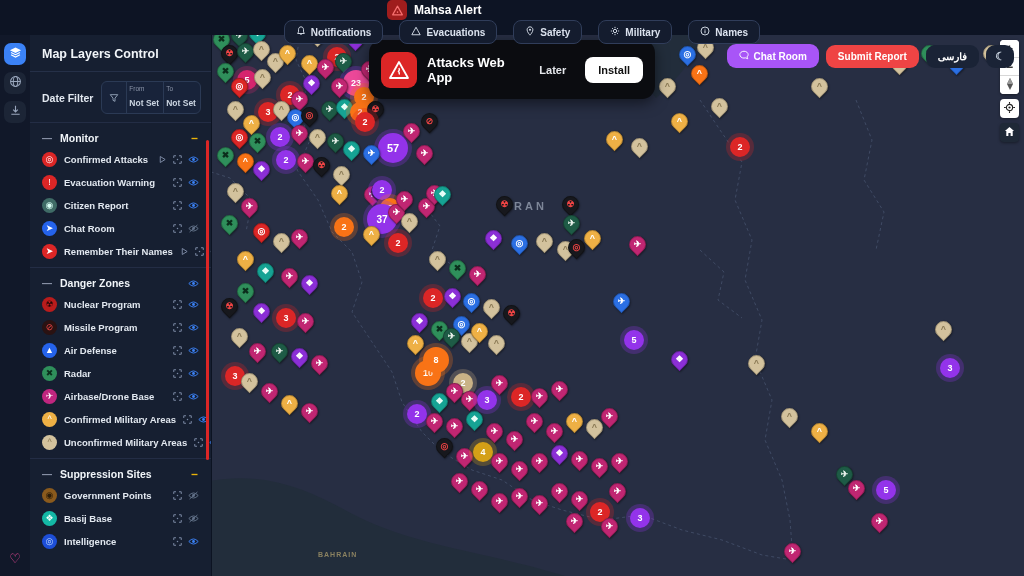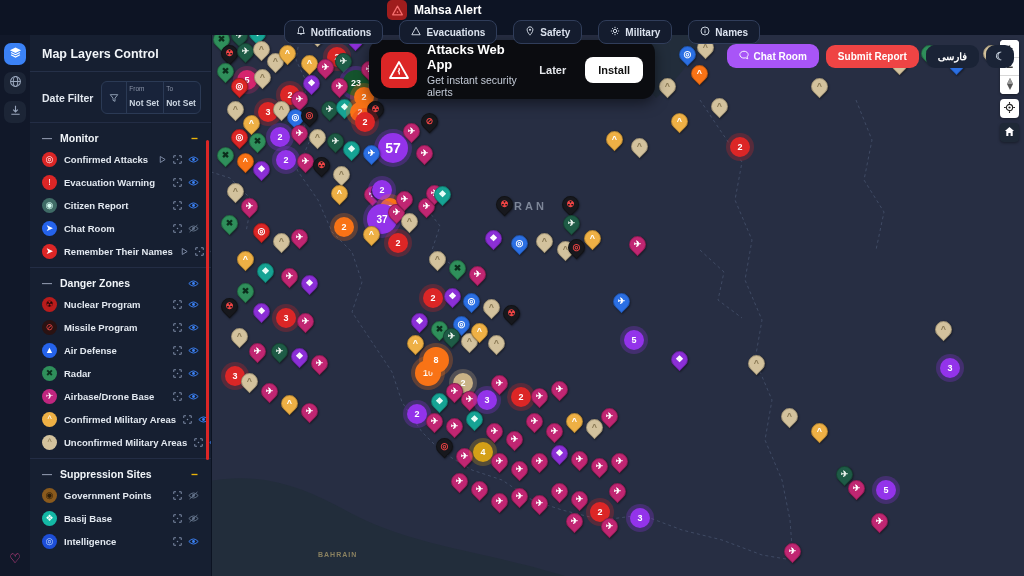--- a/index.html
+++ b/index.html
@@ -163,21 +163,21 @@
         </div>
         <div class="pin" style="left: 301px; top: 55px; background: rgb(238, 176, 69);">
           <span style="color: rgb(255, 255, 255);">^</span>
         </div>
         <div class="pin" style="left: 317px; top: 59px; background: rgb(192, 38, 114);">
           <span style="color: rgb(255, 255, 255);">✈</span>
         </div>
         <div class="pin" style="left: 335px; top: 53px; background: rgb(30, 91, 70);">
           <span style="color: rgb(231, 240, 234);">✈</span>
         </div>
-        <div class="cluster" style="width: 26px; height: 26px; font-size: 9px; left: 356px; top: 83px; background: #14532d; box-shadow: rgba(147, 51, 234, 0.267) 0px 0px 0px 4px;">23</div>
+        <div class="cluster" style="width: 26px; height: 26px; font-size: 9px; left: 356px; top: 83px; background: #ec4899; box-shadow: rgba(147, 51, 234, 0.267) 0px 0px 0px 4px;">23</div>
         <div class="pin" style="left: 361px; top: 61px; background: rgb(192, 38, 114);">
           <span style="color: rgb(255, 255, 255);">✈</span>
         </div>
         <div class="pin" style="left: 217px; top: 63px; background: rgb(47, 143, 91);">
           <span style="color: rgb(11, 46, 28);">✖</span>
         </div>
         <div class="cluster" style="width: 20px; height: 20px; font-size: 9px; left: 247px; top: 80px; background: rgb(214, 36, 110); box-shadow: rgba(214, 36, 110, 0.267) 0px 0px 0px 4px;">5</div>
         <div class="pin" style="left: 231px; top: 78px; background: rgb(220, 38, 38);">
           <span style="color: rgb(255, 255, 255);">◎</span>
         </div>
@@ -215,21 +215,21 @@
           <span style="color: rgb(231, 240, 234);">✈</span>
         </div>
         <div class="pin" style="left: 336px; top: 99px; background: rgb(22, 163, 148);">
           <span style="color: rgb(234, 255, 249);">❖</span>
         </div>
         <div class="cluster" style="width: 20px; height: 20px; font-size: 9px; left: 360px; top: 112px; background: rgb(249, 115, 22); box-shadow: rgba(249, 115, 22, 0.267) 0px 0px 0px 4px;">2</div>
         <div class="pin" style="left: 367px; top: 101px; background: rgb(23, 24, 29);">
           <span style="color: rgb(239, 68, 68);">☢</span>
         </div>
         <div class="cluster" style="width: 20px; height: 20px; font-size: 9px; left: 365px; top: 122px; background: rgb(220, 38, 38); box-shadow: rgba(220, 38, 38, 0.267) 0px 0px 0px 4px;">2</div>
-        <div class="cluster" style="width: 30px; height: 30px; font-size: 14px; left: 393px; top: 148px; background: rgb(147, 51, 234); box-shadow: rgba(147, 51, 234, 0.267) 0px 0px 0px 4px;">57</div>
+        <div class="cluster" style="width: 30px; height: 30px; font-size: 11px; left: 393px; top: 148px; background: rgb(147, 51, 234); box-shadow: rgba(147, 51, 234, 0.267) 0px 0px 0px 4px;">57</div>
         <div class="pin" style="left: 403px; top: 123px; background: rgb(192, 38, 114);">
           <span style="color: rgb(255, 255, 255);">✈</span>
         </div>
         <div class="pin" style="left: 421px; top: 113px; background: rgb(23, 24, 29);">
           <span style="color: rgb(239, 68, 68);">⊘</span>
         </div>
         <div class="pin" style="left: 227px; top: 101px; background: rgb(211, 194, 157);">
           <span style="color: rgb(138, 122, 85);">^</span>
         </div>
         <div class="pin" style="left: 243px; top: 115px; background: rgb(238, 176, 69);">
@@ -682,21 +682,20 @@
 
   <div class="toast">
     <div class="toast-ic">
       <svg width="24" height="24" viewBox="0 0 24 24">
           <path d="M12 4 L21 20 H3 Z" fill="none" stroke="#fff" stroke-width="1.8" stroke-linejoin="round"></path>
           <path d="M12 10 Q13 12 11.5 13.5 Q13 15 12 16.5" fill="none" stroke="#fff" stroke-width="1.4"></path>
         </svg>
     </div>
     <div>
       <div class="toast-title">Attacks Web App</div>
-      <div class="toast-sub">Get instant security alerts</div>
     </div>
     <button class="toast-later">Later</button>
     <button class="toast-install">Install</button>
   </div>
 
   <header>
     <div class="brand">
       <div class="logo">
         <svg width="13" height="13" viewBox="0 0 24 24">
             <path d="M12 4 L21 20 H3 Z" fill="none" stroke="#f87171" stroke-width="2.2" stroke-linejoin="round"></path>

